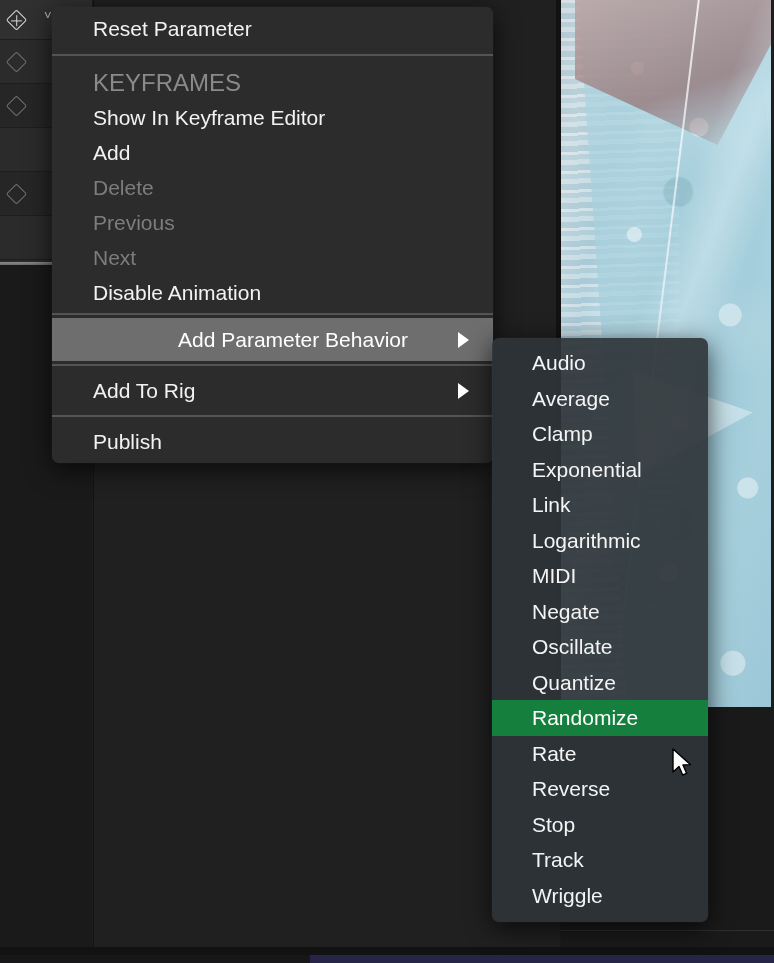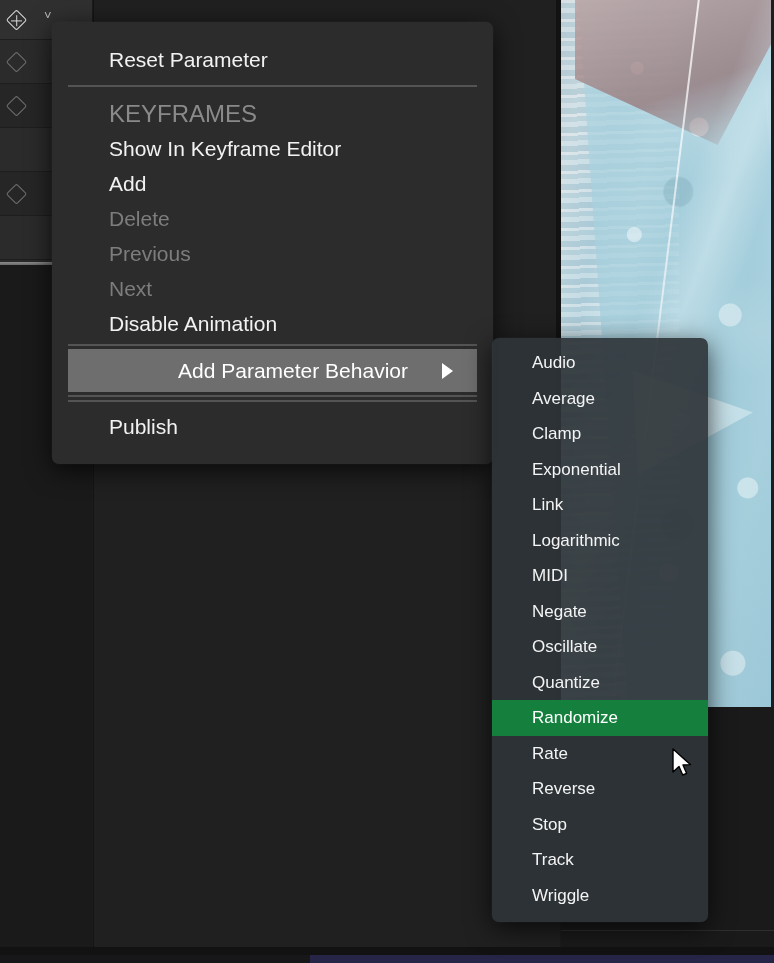--- a/index.html
+++ b/index.html
@@ -150,25 +150,25 @@
   }
   .bottom-strip .purple{
     position:absolute; left:310px; top:0; width:464px; height:8px; background:#262447;
   }
   .bottom-gap{
     position:absolute; left:0; top:947px; width:774px; height:8px; background:#121212;
   }
 
   
   .menu{
-    position:absolute; left:52px; top:22px; width:441px;
+    position:absolute; left:52px; top:7px; width:441px;
     background:#2c2c2c;
     border-radius:7px;
     box-shadow:0 6px 26px rgba(0,0,0,.72), 0 0 0 .5px rgba(255,255,255,.05);
-    padding:16px; overflow:hidden;
+    padding:0; overflow:hidden;
     z-index:30;
   }
   .mi{
     position:relative; height:35px; line-height:35px;
     color:#f2f2f2; font-size:21px; padding-left:41px;
     white-space:nowrap;
   }
   .mi.tall{ height:43px; line-height:43px; }
   .mi.disabled{ color:#7d7d7d; }
   .mi.section{
@@ -194,21 +194,21 @@
     position:absolute; left:492px; top:338px; width:216px;
     background:rgba(46,52,56,.92);
     border-radius:7px;
     box-shadow:0 6px 26px rgba(0,0,0,.7), 0 0 0 .5px rgba(255,255,255,.06);
     padding:7px 0 9px 0;
     overflow:hidden;
     z-index:40;
   }
   .sub-item{
     height:35.5px; line-height:35.5px;
-    color:#f4f4f4; font-size:17px; padding-left:40px; white-space:nowrap;
+    color:#f4f4f4; font-size:21px; padding-left:40px; white-space:nowrap;
   }
   .sub-item.sel{ background:#15803d; color:#ffffff; }
 
   
   .cursor{
     position:absolute; left:671px; top:748px; width:22px; height:30px; z-index:60;
     pointer-events:none;
   }
 </style>
 </head>
@@ -296,20 +296,24 @@
 
     <div class="sep tight"></div>
 
     <div class="mi tall highlight">
       <span>Add Parameter Behavior</span>
       <span class="arrow"></span>
     </div>
 
     <div class="sep tight"></div>
 
+    <div class="mi tall">
+      <span>Add To Rig</span>
+      <span class="arrow"></span>
+    </div>
 
     <div class="sep tight"></div>
 
     <div class="mi tall">
       <span>Publish</span>
     </div>
   </div>
 
   <div class="submenu">
     <div class="sub-item"><span>Audio</span></div>

